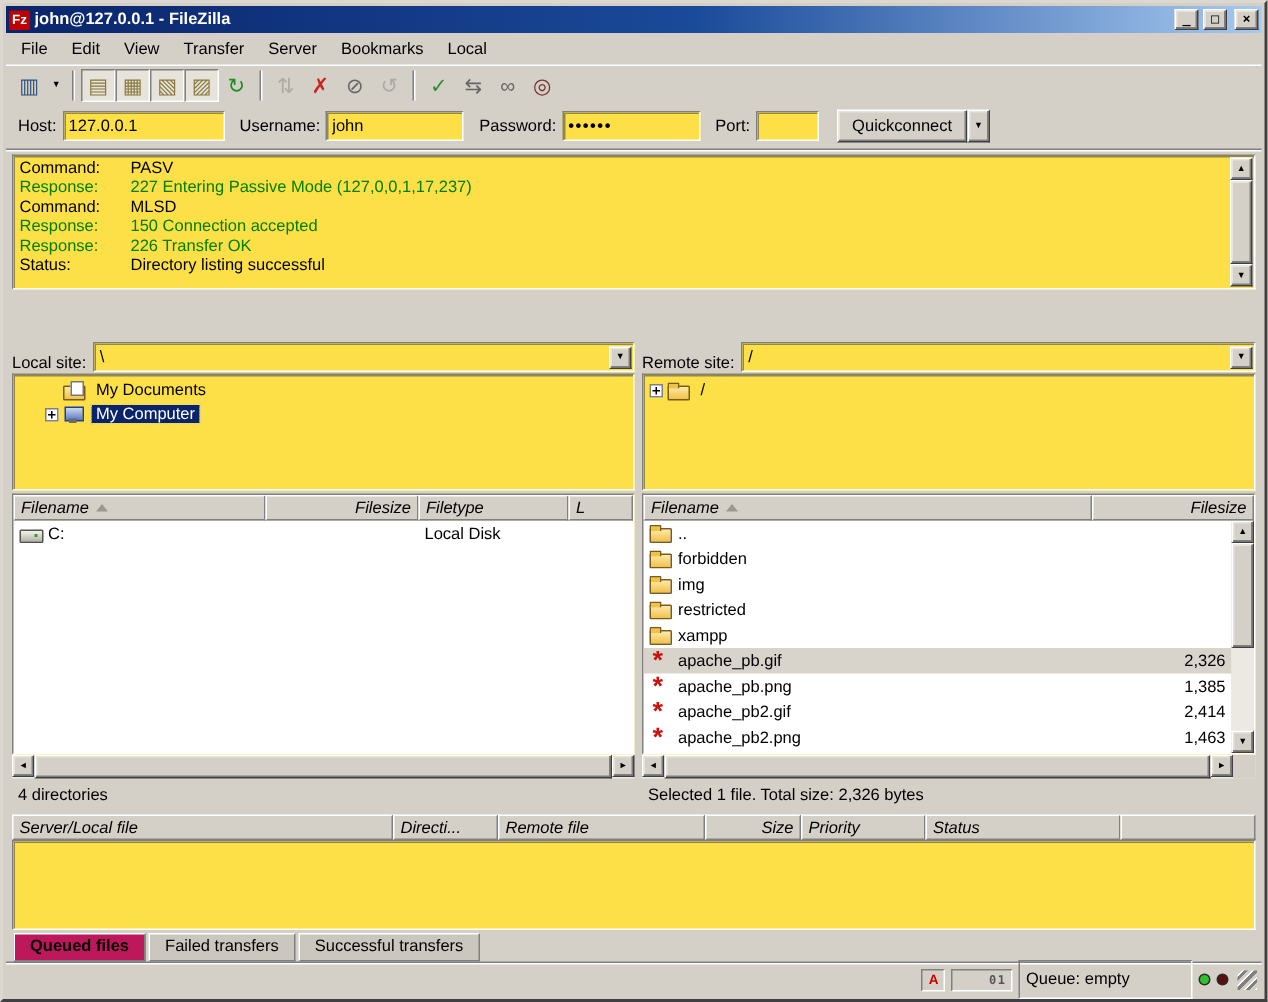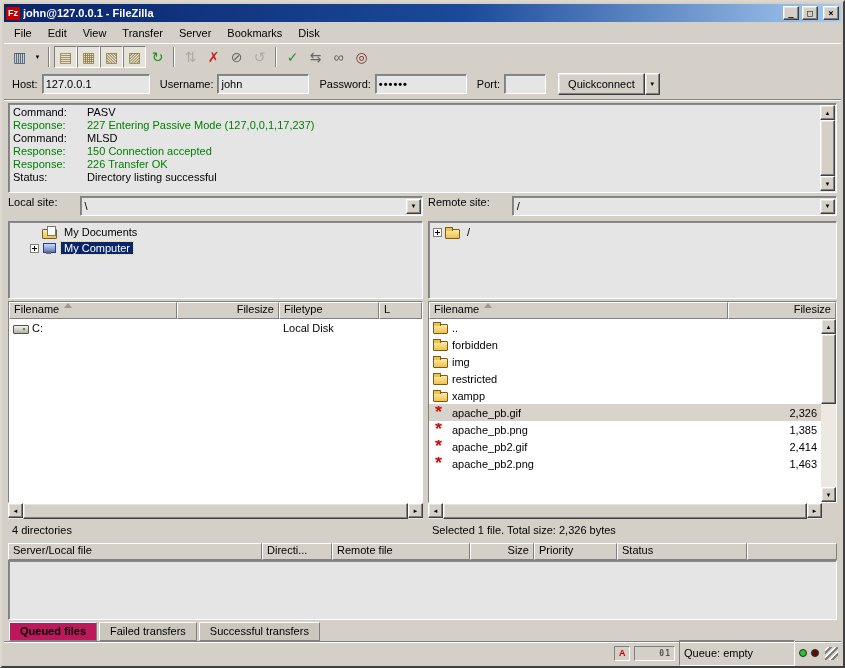--- a/index.html
+++ b/index.html
@@ -5,21 +5,21 @@
   * { margin:0; padding:0; box-sizing:border-box; }
   body { font-family:"Liberation Sans","DejaVu Sans",sans-serif; font-size:11px; color:#000; background:#9c9a94; }
 
   .window{ width:845px; height:668px; display:flex; flex-direction:column; overflow:hidden;
     background:var(--window_bg,#d4d0c8);
     border:2px solid; border-color:#dcd8d0 #404040 #404040 #dcd8d0; padding:2px; }
 
   
   .raised{ background:#d4d0c8; border:1px solid; border-color:#fff #404040 #404040 #fff;
     box-shadow:inset -1px -1px 0 #808080, inset 1px 1px 0 #e8e4dc; }
-  .sunken{ background:#e5e5e5; border:1px solid; border-color:#808080 #fff #fff #808080;
+  .sunken{ background:#fde047; border:1px solid; border-color:#808080 #fff #fff #808080;
     box-shadow:inset 1px 1px 0 rgba(64,64,64,.55); }
 
   
   .titlebar{ height:18px; flex:none; display:flex; align-items:center; gap:3px; padding:0 2px;
     background:linear-gradient(90deg,var(--titlebar_start,#0a246a) 0%,#1a4a9a 55%,var(--titlebar_end,#a6caf0) 100%);
     color:#fff; font-weight:bold; }
   .fz-logo{ width:14px; height:13px; flex:none; background:var(--logo_red,#bf0000); color:#fff;
     font-size:9px; display:flex; align-items:center; justify-content:center; border-radius:1px; }
   .title{ flex:1; white-space:nowrap; overflow:hidden; }
   .winbtn{ width:16px; height:14px; flex:none; text-align:center; font-size:9px; line-height:12px;
@@ -62,39 +62,39 @@
   .sb-btn{ width:15px; height:15px; flex:none; font-size:6px; display:flex; align-items:center; justify-content:center; color:#000; }
   .grow{ flex:1; }
   .vs-thumb{ height:70px; flex:none; }
 
   
   .main{ flex:1; min-height:0; display:flex; padding:1px 4px 0; }
   .pane{ display:flex; flex-direction:column; min-width:0; }
   .pane.left{ width:415px; flex:none; }
   .splitter{ width:5px; flex:none; }
   .pane.right{ flex:1; }
-  .siterow{ height:24px; flex:none; display:flex; align-items:flex-start; gap:22px; }
+  .siterow{ height:24px; flex:none; display:flex; align-items:flex-end; gap:4px;margin-top:28px; }
   .combo{ flex:1; height:20px; display:flex; align-items:center; padding:1px; }
   .combo-val{ flex:1; padding:0 3px; white-space:nowrap; overflow:hidden; }
   .combo-dd{ width:15px; height:15px; flex:none; font-size:6px; display:flex; align-items:center; justify-content:center; }
   .treebox{ height:78px; flex:none; margin:1px 0 2px; overflow:hidden; padding-top:2px; }
   .trow{ display:flex; align-items:center; height:16px; padding-left:4px; white-space:nowrap; }
   .trow.ind1{ padding-left:21px; }
   .exp{ width:9px; height:9px; flex:none; border:1px solid #808080; background:#fff; position:relative; margin-right:3px; }
   .exp::before{ content:""; position:absolute; left:1px; right:1px; top:3px; height:1px; background:#000; }
   .exp.plus::after{ content:""; position:absolute; top:1px; bottom:1px; left:3px; width:1px; background:#000; }
   .exp.none{ visibility:hidden; }
   .tlabel{ padding:0 3px; }
   .tlabel.selected{ background:var(--selection,#0a246a); color:#fff; outline:1px dotted #e0d080; }
 
   .listbox{ flex:1; min-height:0; position:relative; overflow:hidden; }
   .lheader{ display:flex; height:17px; background:#d4d0c8; position:relative; z-index:2; }
   .qcols{ display:flex; }
-  .hcell{ flex:none; display:flex; padding:0 4px; background:#d4d0c8;
-    border:1px solid; border-color:#fff #808080 #808080 #fff; overflow:hidden; white-space:nowrap; }
+  .hcell{ flex:none; display:flex; align-items:center; padding:0 4px; background:#d4d0c8;
+    border:1px solid; border-color:#fff #808080 #808080 #fff; overflow:hidden; white-space:nowrap;font-style:italic; }
   .sortarrow{ display:none; }
   .hcell.sorted .sortarrow{ display:block; width:0; height:0; border-left:4px solid transparent;
     border-right:4px solid transparent; border-bottom:5px solid #9a9890; margin-left:5px; }
   .c-name{ width:168px; } .c-size{ width:102px; justify-content:flex-end; }
   .c-type{ width:100px; } .c-last{ flex:1; }
   .rc-name{ flex:1; } .rc-size{ width:108px; justify-content:flex-end; }
   .rows{ position:absolute; top:17px; left:0; right:0; bottom:0; background:#fff; overflow:hidden; }
   .pane.right .rows{ right:15px; }
   .frow{ display:flex; height:17px; align-items:center; }
   .frow.selected{ background:var(--selected_row,#d8d4cc); }
@@ -178,21 +178,21 @@
       <span class="menuitem">Edit</span>
 
       <span class="menuitem">View</span>
 
       <span class="menuitem">Transfer</span>
 
       <span class="menuitem">Server</span>
 
       <span class="menuitem">Bookmarks</span>
 
-      <span class="menuitem">Disk</span>
+      <span class="menuitem">Local</span>
     </div>
 
   <div class="toolbar">
     <span class="tb-group">
         <button class="tbtn">
           <span class="tglyph" style="color: rgb(51, 80, 122);">▥</span>
         </button>
       </span>
     <button class="tb-dd">▼</button>
     <span class="tsep"></span>

